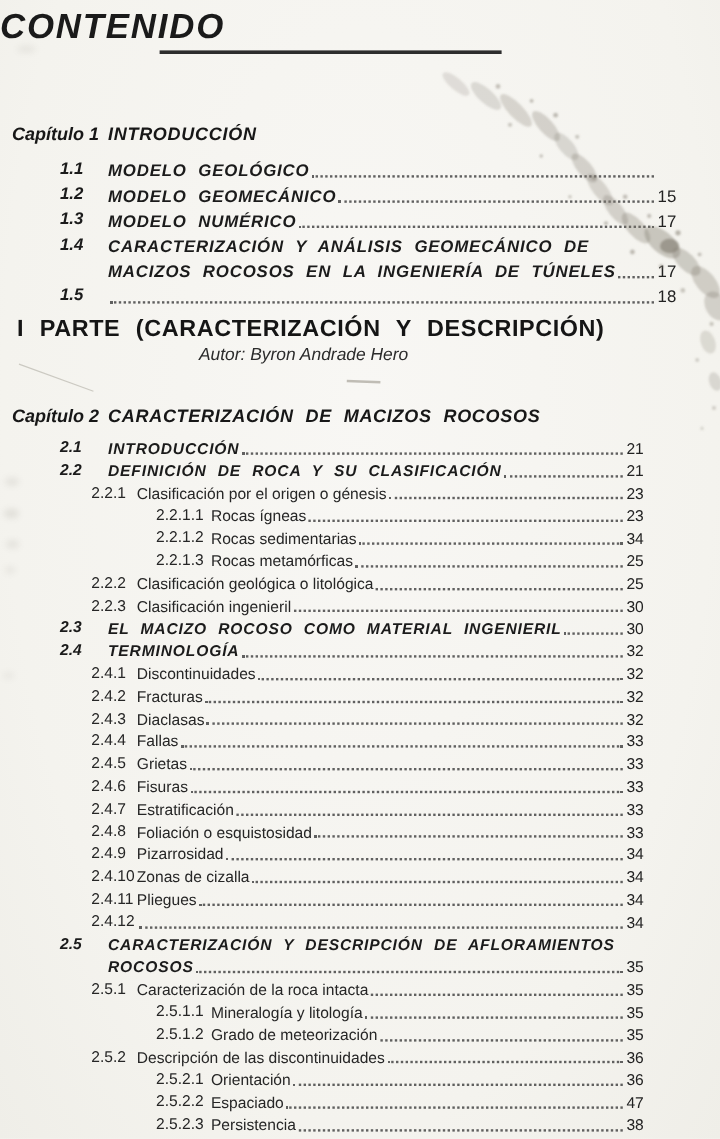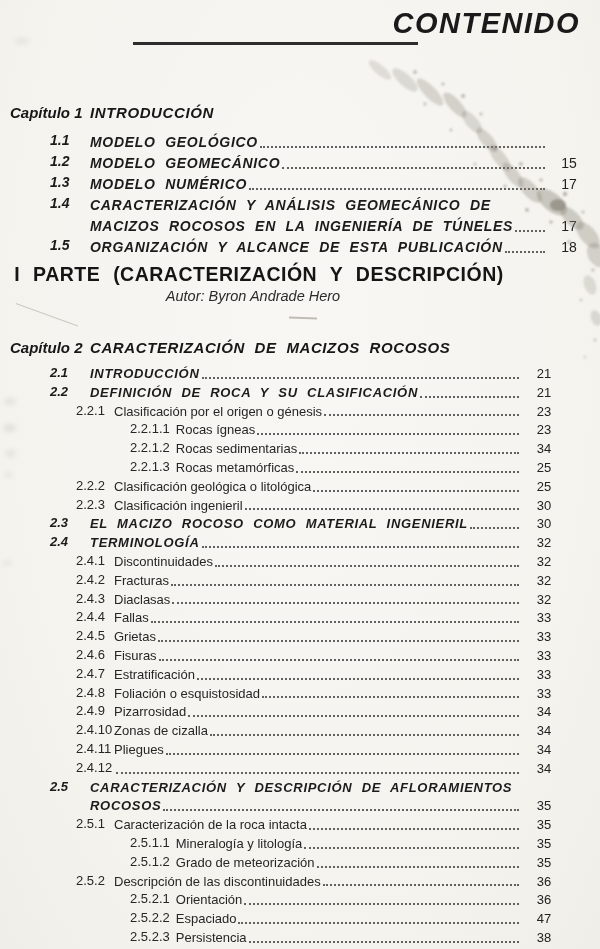--- a/index.html
+++ b/index.html
@@ -10,21 +10,21 @@
     color:#1e1e1e;
   }
   .page-wrap{
     position:relative;width:600px;height:949px;overflow:hidden;
     padding:0 10px;box-sizing:border-box;
     background:radial-gradient(ellipse at 50% 35%, #f8f7f4 0%, #f4f3ee 70%, #efeee8 100%);
   }
   
   .doc-header{padding-top:6px;}
   .doc-title{
-    margin:0;text-align:right;transform:translateX(-10px);
+    margin:0;text-align:left;transform:translateX(-10px);
     font-size:29px;font-weight:700;font-style:italic;
     letter-spacing:1.5px;color:#1a1a1a;line-height:34px;
   }
   .title-rule{margin:2px 0 0 123px;width:285px;height:3px;background:#2d2d2d;}
   
   .ch-head{display:flex;font-weight:700;font-style:italic;color:#171717;}
   .ch-label{flex:none;width:80px;}
   .ch-title{word-spacing:5px;letter-spacing:.6px;}
   .chapter-0 .ch-head{margin-top:59px;font-size:15px;line-height:18px;}
   .chapter-2 .ch-head{margin-top:34px;font-size:15px;line-height:18px;}
@@ -46,21 +46,21 @@
   .entry.l3 .num{width:auto;margin-right:6px;}
   .line{white-space:nowrap;}
   .line.last{display:flex;align-items:flex-end;}
   .line .txt{flex:none;}
   .leader{
     flex:1;min-width:12px;
     border-bottom:2px dotted #474747;
     margin:0 3px 5px 2px;opacity:.85;
   }
   .pageno{
-    flex:none;text-align:center;
+    flex:none;text-align:left;
     font-style:normal;font-weight:400;color:#222;
   }
   .chapter-0 .pageno{width:42px;}
   .chapter-2 .pageno{width:44px;}
   
   .part{margin-top:5px;}
   .part-heading{
     text-align:center;transform:translateX(-41px);
     font-size:19.5px;font-weight:700;color:#151515;
     word-spacing:7px;letter-spacing:.5px;line-height:22px;
@@ -145,21 +145,20 @@
                 <span class="txt">MACIZOS ROCOSOS EN LA INGENIERÍA DE TÚNELES</span>
                 <span class="leader"></span>
                 <span class="pageno">17</span>
               </div>
             </div>
           </div>
           <div class="entry l1">
             <span class="num">1.5</span>
             <div class="body">
               <div class="line last">
-                <span class="txt">ORGANIZACIÓN Y ALCANCE DE ESTA PUBLICACIÓN</span>
                 <span class="leader"></span>
                 <span class="pageno">18</span>
               </div>
             </div>
           </div>
         </div>
       </section>
       <section class="part">
         <div class="part-heading">I PARTE (CARACTERIZACIÓN Y DESCRIPCIÓN)</div>
         <div class="part-author">Autor: Byron Andrade Hero</div>

